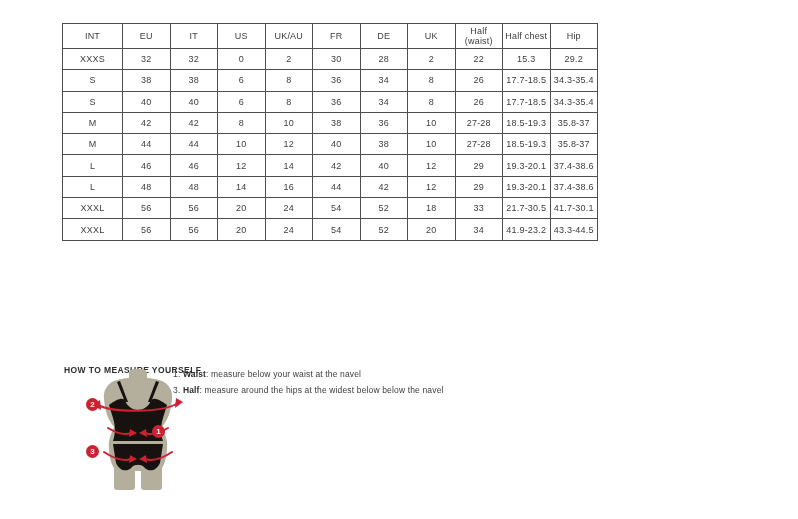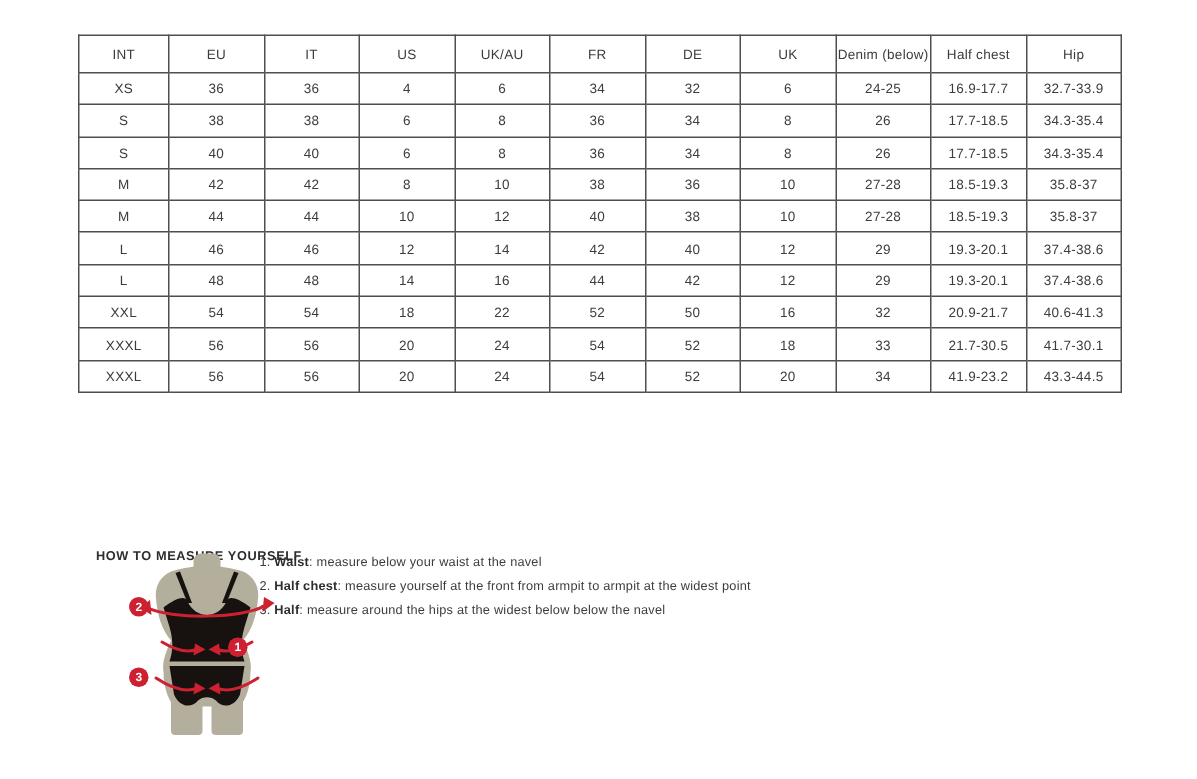--- a/index.html
+++ b/index.html
@@ -3,21 +3,21 @@
 <meta charset="utf-8">
 <style>
   html,body{margin:0;padding:0;}
   body{
     width:798px;height:519px;position:relative;overflow:hidden;
     background:#ffffff;
     font-family:"Liberation Sans", sans-serif;
   }
   
   .size-table{
-    position:absolute;left:52px;top:23px;width:696px;
+    position:absolute;left:62px;top:23px;width:536px;
     border-collapse:collapse;table-layout:fixed;
   }
   .size-table th,.size-table td{
     border:1px solid #4f4f4f;
     text-align:center;vertical-align:middle;
     font-size:9px;font-weight:normal;color:#3c3c3c;
     padding:0;letter-spacing:0.2px;
   }
   .size-table th{height:24px;}
   .size-table td{height:20.3px;}
@@ -64,38 +64,38 @@
   <thead>
     <tr id="header-row">
         <th>INT</th>
         <th>EU</th>
         <th>IT</th>
         <th>US</th>
         <th>UK/AU</th>
         <th>FR</th>
         <th>DE</th>
         <th>UK</th>
-        <th>Denim (below)</th>
+        <th>Half (waist)</th>
         <th>Half chest</th>
         <th>Hip</th>
       </tr>
   </thead>
   <tbody id="table-body">
       <tr>
-        <td>XS</td>
-        <td>36</td>
-        <td>36</td>
-        <td>4</td>
-        <td>6</td>
-        <td>34</td>
+        <td>XXXS</td>
         <td>32</td>
-        <td>6</td>
-        <td>24-25</td>
-        <td>16.9-17.7</td>
-        <td>32.7-33.9</td>
+        <td>32</td>
+        <td>0</td>
+        <td>2</td>
+        <td>30</td>
+        <td>28</td>
+        <td>2</td>
+        <td>22</td>
+        <td>15.3</td>
+        <td>29.2</td>
       </tr>
       <tr>
         <td>S</td>
         <td>38</td>
         <td>38</td>
         <td>6</td>
         <td>8</td>
         <td>36</td>
         <td>34</td>
         <td>8</td>
@@ -160,33 +160,20 @@
         <td>48</td>
         <td>48</td>
         <td>14</td>
         <td>16</td>
         <td>44</td>
         <td>42</td>
         <td>12</td>
         <td>29</td>
         <td>19.3-20.1</td>
         <td>37.4-38.6</td>
-      </tr>
-      <tr>
-        <td>XXL</td>
-        <td>54</td>
-        <td>54</td>
-        <td>18</td>
-        <td>22</td>
-        <td>52</td>
-        <td>50</td>
-        <td>16</td>
-        <td>32</td>
-        <td>20.9-21.7</td>
-        <td>40.6-41.3</td>
       </tr>
       <tr>
         <td>XXXL</td>
         <td>56</td>
         <td>56</td>
         <td>20</td>
         <td>24</td>
         <td>54</td>
         <td>52</td>
         <td>18</td>
@@ -207,21 +194,20 @@
         <td>41.9-23.2</td>
         <td>43.3-44.5</td>
       </tr>
     </tbody>
 </table>
 
 <div class="measure-title">HOW TO MEASURE YOURSELF</div>
 
 <div class="steps" id="steps">
     <div class="step"><span>1. </span> <b>Waist</b><span>: measure below your waist at the navel</span></div>
-    <div class="step"><span>2. </span> <b>Half chest</b><span>: measure yourself at the front from armpit to armpit at the widest point</span></div>
     <div class="step"><span>3. </span> <b>Half</b><span>: measure around the hips at the widest below below the navel</span></div>
   </div>
 
 <div class="figure" id="figure">
   <svg width="140" height="126" viewBox="0 0 140 126">
 
     <g id="mannequin-body" fill="#b4ae9c">
       <rect x="61" y="1" width="18" height="15" rx="5"></rect>
       <path d="M46,13 C39,16 35,23 36,31 C37,43 40,52 46,59
                C42,68 40,74 41,80 C41,90 44,98 48,103

